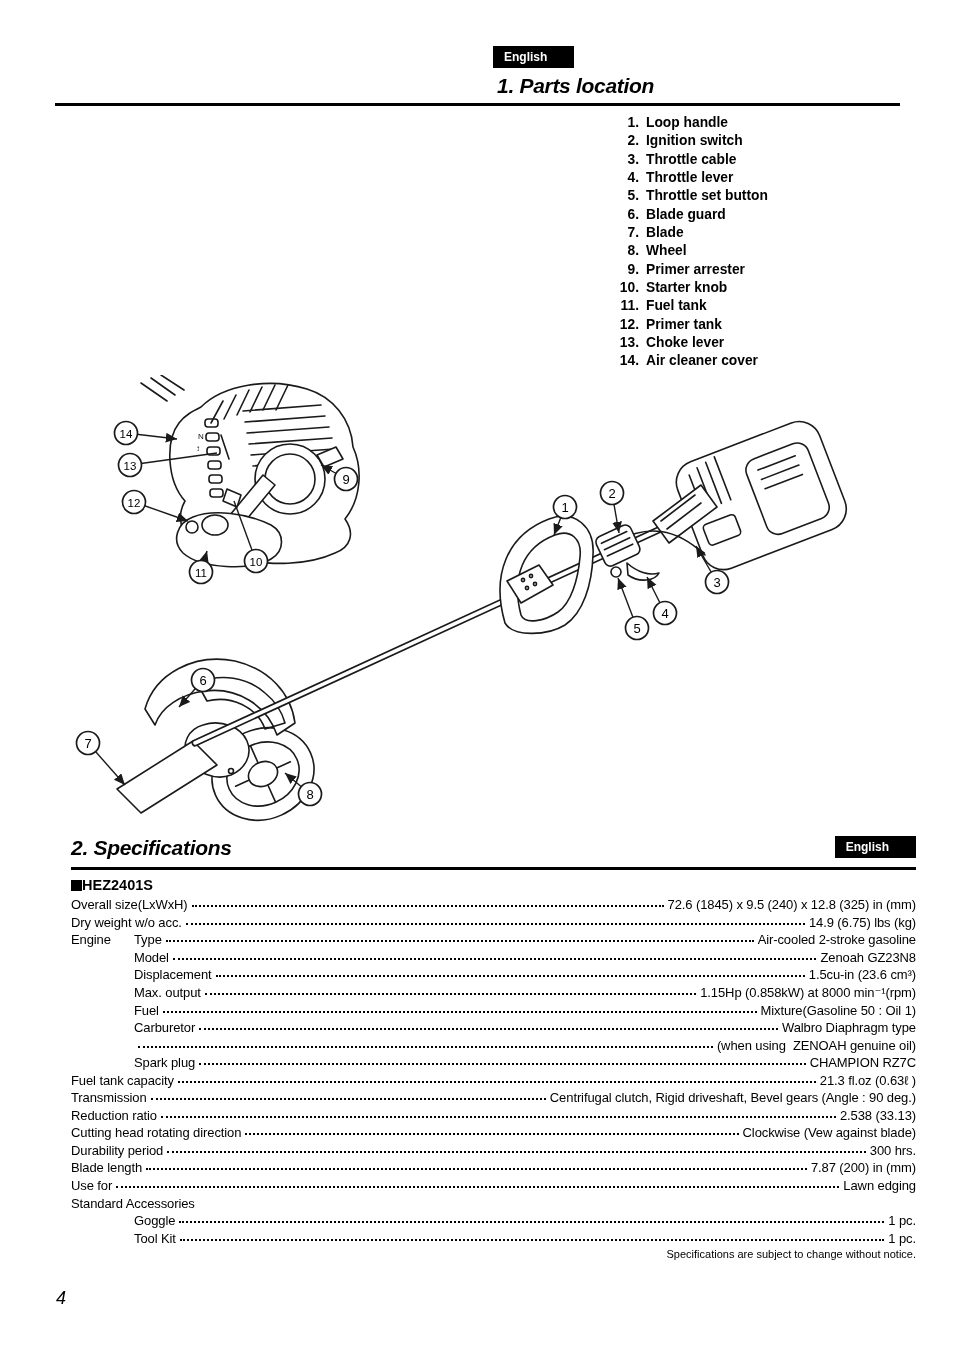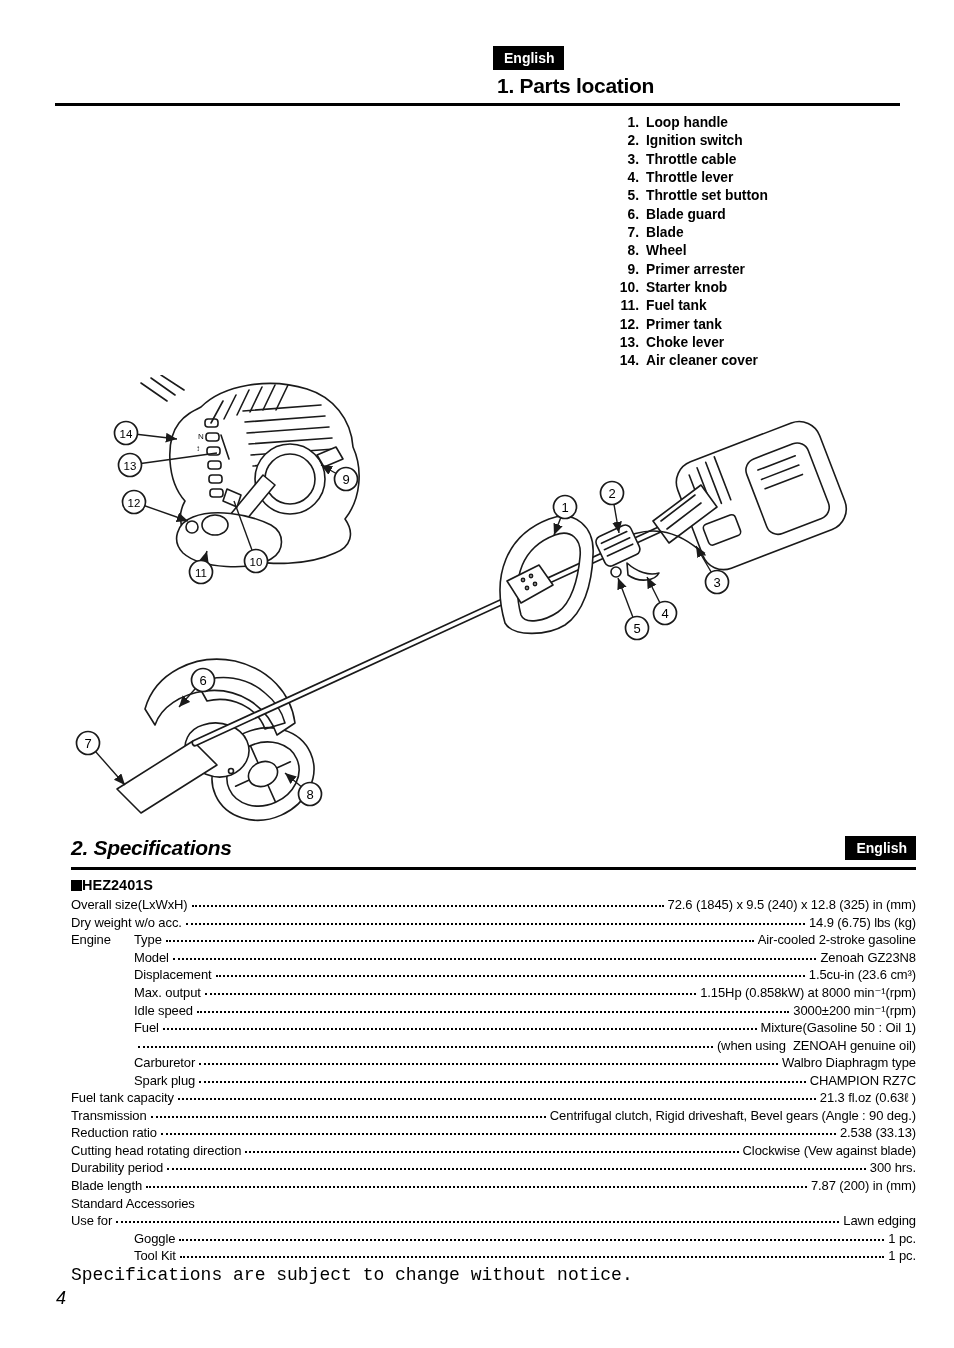--- a/index.html
+++ b/index.html
@@ -1,23 +1,23 @@
 <!DOCTYPE html>
 <html><head>
 <meta charset="utf-8">
 <style>
   * { margin:0; padding:0; box-sizing:border-box; }
   html,body { background:#ffffff; }
   body { width:954px; height:1348px; font-family:"Liberation Sans","DejaVu Sans",sans-serif; color:#000; }
   .page { position:relative; width:954px; height:1348px; background:#fff; overflow:hidden; }
 
-  .badge { background:#000; color:#fff; font-weight:bold; font-size:14px; line-height:1; padding:5px 9px 5px 11px; display:inline-block; }
+  .badge { background:#000; color:#fff; font-weight:bold; font-size:12px; line-height:1; padding:5px 27px 5px 11px; display:inline-block; }
   .top-badge { position:absolute; left:493px; top:46px; }
 
-  .h1 { position:absolute; left:497px; top:74px; font-size:21px; font-weight:bold; letter-spacing:-0.3px; }
+  .h1 { position:absolute; left:497px; top:74px; font-size:21px; font-weight:bold; font-style:italic; letter-spacing:-0.3px; }
   .rule1 { position:absolute; left:55px; top:103px; width:845px; height:3px; background:#000; }
 
   .parts-list { position:absolute; left:607px; top:114px; }
   .part-row { display:flex; font-weight:bold; font-size:13.8px; line-height:18.35px; }
   .part-num { width:32px; text-align:right; margin-right:7px; flex:none; }
 
   svg.diagram { position:absolute; left:55px; top:375px; }
   .art { fill:none; stroke:#1a1a1a; stroke-width:1.6; stroke-linejoin:round; stroke-linecap:round; }
   .fill-white { fill:#ffffff; }
   .tiny { stroke:none; fill:#111; font-size:8px; font-family:"Liberation Sans",sans-serif; }
@@ -32,21 +32,21 @@
   .rule2 { width:845px; height:3px; background:#000; }
   .model-line { display:flex; align-items:center; margin-top:7px; font-weight:bold; font-size:14.5px; height:16px; }
   .model-bullet { width:11px; height:11px; background:#000; display:inline-block; flex:none; }
   .spec-rows { margin-top:3px; }
   .spec-row { display:flex; align-items:center; font-size:13px; height:17.55px; letter-spacing:-0.1px; }
   .spec-row.indent1 { padding-left:63px; }
   .spec-prefix { flex:none; width:63px; white-space:pre; }
   .spec-label { flex:none; white-space:pre; }
   .spec-leader { flex:1 1 auto; min-width:10px; align-self:center; height:0; border-bottom:2px dotted #000; margin:3px 4px 0 4px; }
   .spec-value { flex:none; white-space:pre; }
-  .notice { font-size:18px; margin-top:1px;font-family:Liberation Mono, monospace; }
+  .notice { text-align:right; font-size:11px; margin-top:1px; }
 
   .page-num { position:absolute; left:56px; top:1288px; font-size:18px; font-style:italic; }
 </style>
 </head>
 <body>
 
 <div class="page">
 
   <span class="badge top-badge">English</span>
   <div class="h1">1. Parts location</div>
@@ -294,40 +294,35 @@
           <span class="spec-label">Displacement</span>
           <span class="spec-leader"></span>
           <span class="spec-value">1.5cu-in (23.6 cm³)</span>
         </div>
         <div class="spec-row indent1">
           <span class="spec-label">Max. output</span>
           <span class="spec-leader"></span>
           <span class="spec-value">1.15Hp (0.858kW) at 8000 min⁻¹(rpm)</span>
         </div>
         <div class="spec-row indent1">
-          <span class="spec-label">Idle speed</span>
-          <span class="spec-leader"></span>
-          <span class="spec-value">3000±200 min⁻¹(rpm)</span>
-        </div>
-        <div class="spec-row indent1">
           <span class="spec-label">Fuel</span>
           <span class="spec-leader"></span>
           <span class="spec-value">Mixture(Gasoline 50 : Oil 1)</span>
         </div>
         <div class="spec-row indent1">
+          <span class="spec-label">Carburetor</span>
+          <span class="spec-leader"></span>
+          <span class="spec-value">Walbro Diaphragm type</span>
+        </div>
+        <div class="spec-row indent1">
           <span class="spec-label"></span>
           <span class="spec-leader"></span>
           <span class="spec-value">(when using  ZENOAH genuine oil)</span>
         </div>
         <div class="spec-row indent1">
-          <span class="spec-label">Carburetor</span>
-          <span class="spec-leader"></span>
-          <span class="spec-value">Walbro Diaphragm type</span>
-        </div>
-        <div class="spec-row indent1">
           <span class="spec-label">Spark plug</span>
           <span class="spec-leader"></span>
           <span class="spec-value">CHAMPION RZ7C</span>
         </div>
         <div class="spec-row">
           <span class="spec-label">Fuel tank capacity</span>
           <span class="spec-leader"></span>
           <span class="spec-value">21.3 fl.oz (0.63ℓ )</span>
         </div>
         <div class="spec-row">
@@ -349,26 +344,26 @@
           <span class="spec-label">Durability period</span>
           <span class="spec-leader"></span>
           <span class="spec-value">300 hrs.</span>
         </div>
         <div class="spec-row">
           <span class="spec-label">Blade length</span>
           <span class="spec-leader"></span>
           <span class="spec-value">7.87 (200) in (mm)</span>
         </div>
         <div class="spec-row">
+          <span class="spec-label">Use for</span>
+          <span class="spec-leader"></span>
+          <span class="spec-value">Lawn edging</span>
+        </div>
+        <div class="spec-row">
           <span class="spec-label">Standard Accessories</span>
-        </div>
-        <div class="spec-row">
-          <span class="spec-label">Use for</span>
-          <span class="spec-leader"></span>
-          <span class="spec-value">Lawn edging</span>
         </div>
         <div class="spec-row indent1">
           <span class="spec-label">Goggle</span>
           <span class="spec-leader"></span>
           <span class="spec-value">1 pc.</span>
         </div>
         <div class="spec-row indent1">
           <span class="spec-label">Tool Kit</span>
           <span class="spec-leader"></span>
           <span class="spec-value">1 pc.</span>

